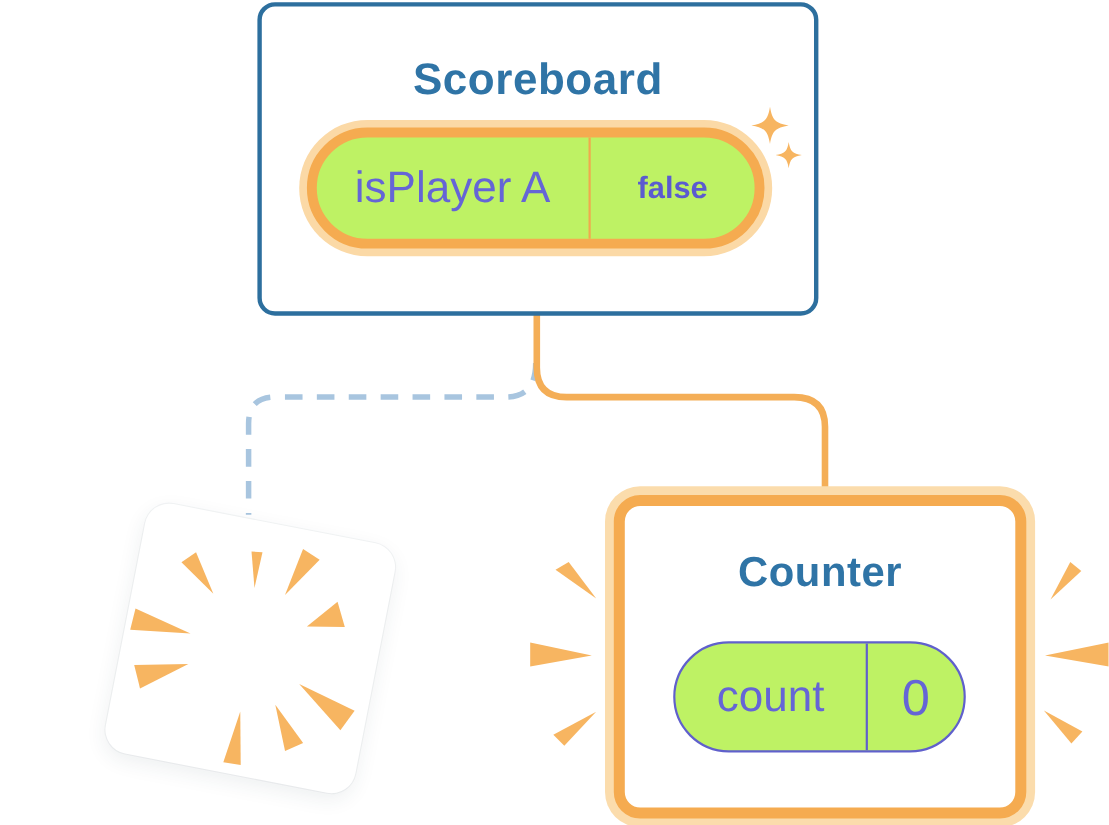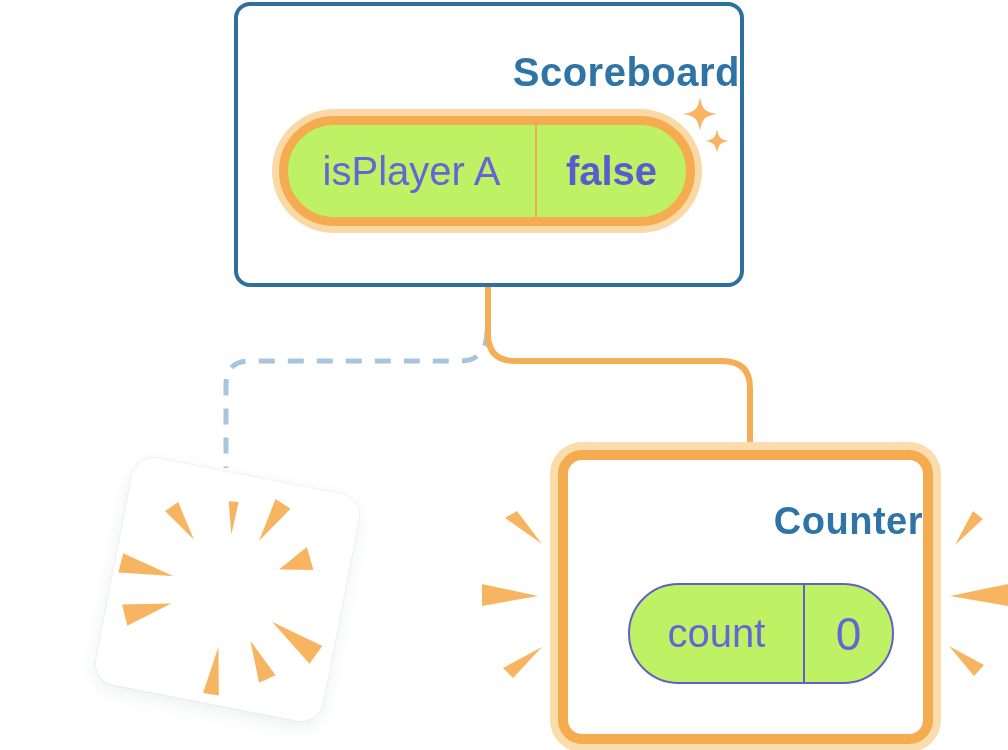--- a/index.html
+++ b/index.html
@@ -8,61 +8,61 @@
     overflow:hidden;font-family:"Liberation Sans",sans-serif;
   }
   .wires{position:absolute;left:0;top:0;z-index:1;}
   
   .card-scoreboard{
     position:absolute;left:234px;top:2px;width:510px;height:285px;
     box-sizing:border-box;background:#fff;border:4px solid #2D6F9E;
     border-radius:16px;z-index:2;
   }
   .card-title{
-    text-align:right;font-size:40px;font-weight:600;color:#2F74A6;
+    text-align:center;font-size:40px;font-weight:600;color:#2F74A6;
     letter-spacing:0.5px;
   }
   .card-scoreboard .card-title{margin-top:44px;}
   .pill{
     position:absolute;box-sizing:border-box;background:#bef264;
     display:flex;align-items:stretch;
   }
   .pill-scoreboard{
     left:41px;top:110px;width:416px;height:110px;
     border:9px solid #F5AB50;border-radius:60px;
     box-shadow:0 0 0 7px #FBD9A6;
   }
   .pill-scoreboard .pill-name{
     width:247px;display:flex;align-items:center;justify-content:center;
     font-size:40px;color:#6565D6;
   }
   .pill-scoreboard .pill-divider{width:2px;background:#F0A94E;}
   .pill-scoreboard .pill-value{
     flex:1;display:flex;align-items:center;justify-content:center;
-    font-size:40px;font-weight:700;color:#5B5BD0;
+    font-size:28px;font-weight:700;color:#5B5BD0;
   }
   .sparkle{position:absolute;z-index:3;}
   .sparkle-large{left:681px;top:95px;}
   .sparkle-small{left:704px;top:128px;}
   
   .card-destroyed{
     position:absolute;left:112px;top:474px;width:231px;height:231px;
     background:#fff;border-radius:22px;transform:rotate(11deg);
     box-shadow:0 0 0 1px rgba(40,60,80,0.05),0 6px 18px rgba(40,60,80,0.08);
     z-index:2;
   }
   
   .card-counter{
     position:absolute;left:558px;top:450px;width:375px;height:294px;
     box-sizing:border-box;background:#fff;border:10px solid #F5AB50;
     border-radius:24px;box-shadow:0 0 0 8px #FBDCAC;z-index:2;
   }
   .card-counter .card-title{margin-top:40px;font-size:38px;}
   .pill-counter{
-    left:60px;top:123px;width:266px;height:101px;
+    left:44px;top:123px;width:266px;height:101px;
     border:2px solid #6060CC;border-radius:52px;
   }
   .pill-counter .pill-name{
     width:173px;display:flex;align-items:center;justify-content:center;
     font-size:40px;color:#6565D6;
   }
   .pill-counter .pill-divider{width:2px;background:#6060CC;}
   .pill-counter .pill-value{
     flex:1;display:flex;align-items:center;justify-content:center;
     font-size:46px;color:#6565D6;

